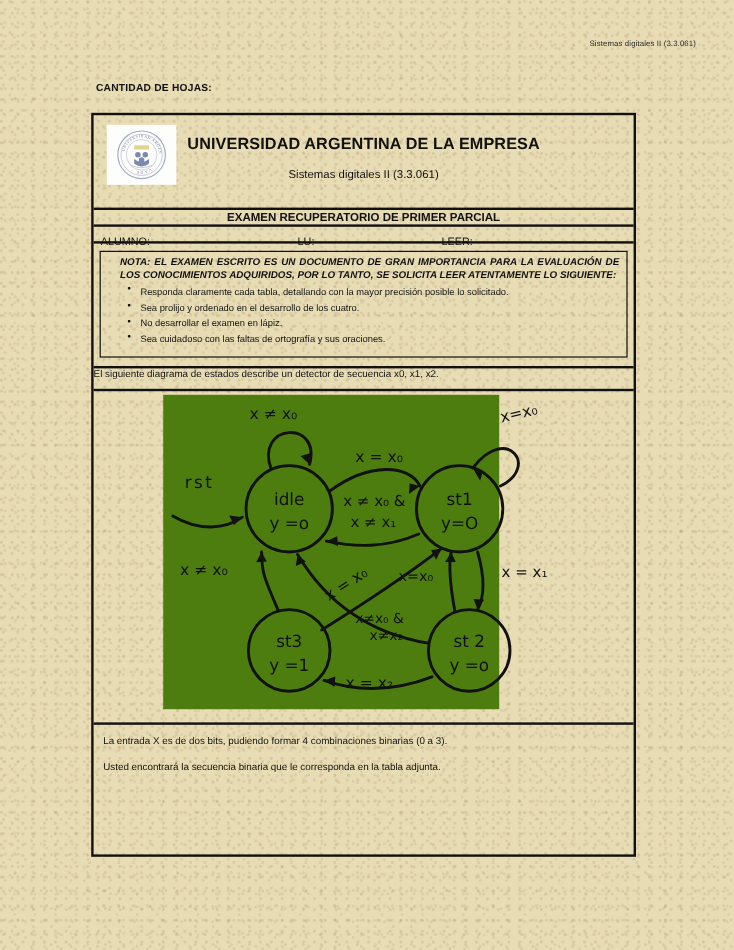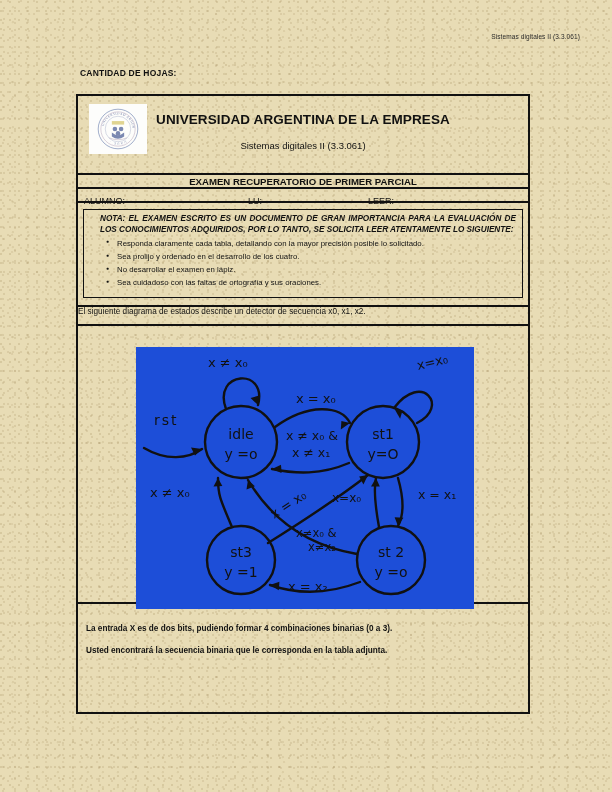--- a/index.html
+++ b/index.html
@@ -150,30 +150,29 @@
   .diagram-sec {
     position: relative;
     height: 278px;
     border-bottom: 2.5px solid #111;
     box-sizing: border-box;
   }
   .canvas-wrap {
     position: absolute;
     left: 58px;
     top: 3px;
-    width: 338px;
+    width: 280px;
     height: 262px;
-    background: #1d4ed8;
-    margin-top: 18px;
+    background: #4d7c0f;
   }
   .canvas-wrap svg { display: block; }
 
   
   .closing { padding: 9px 8px 0 8px; }
-  .closing p { margin: 11px 0 13px 0; font-size: 8.2px; color: #111; font-weight: bold; }
+  .closing p { margin: 0 0 13px 0; font-size: 8.2px; color: #111; }
 </style>
 </head>
 <body>
 
 <div class="paper-grain"></div>
 
 <div class="page">
 
   <div class="running-head">Sistemas digitales II (3.3.061)</div>
 

